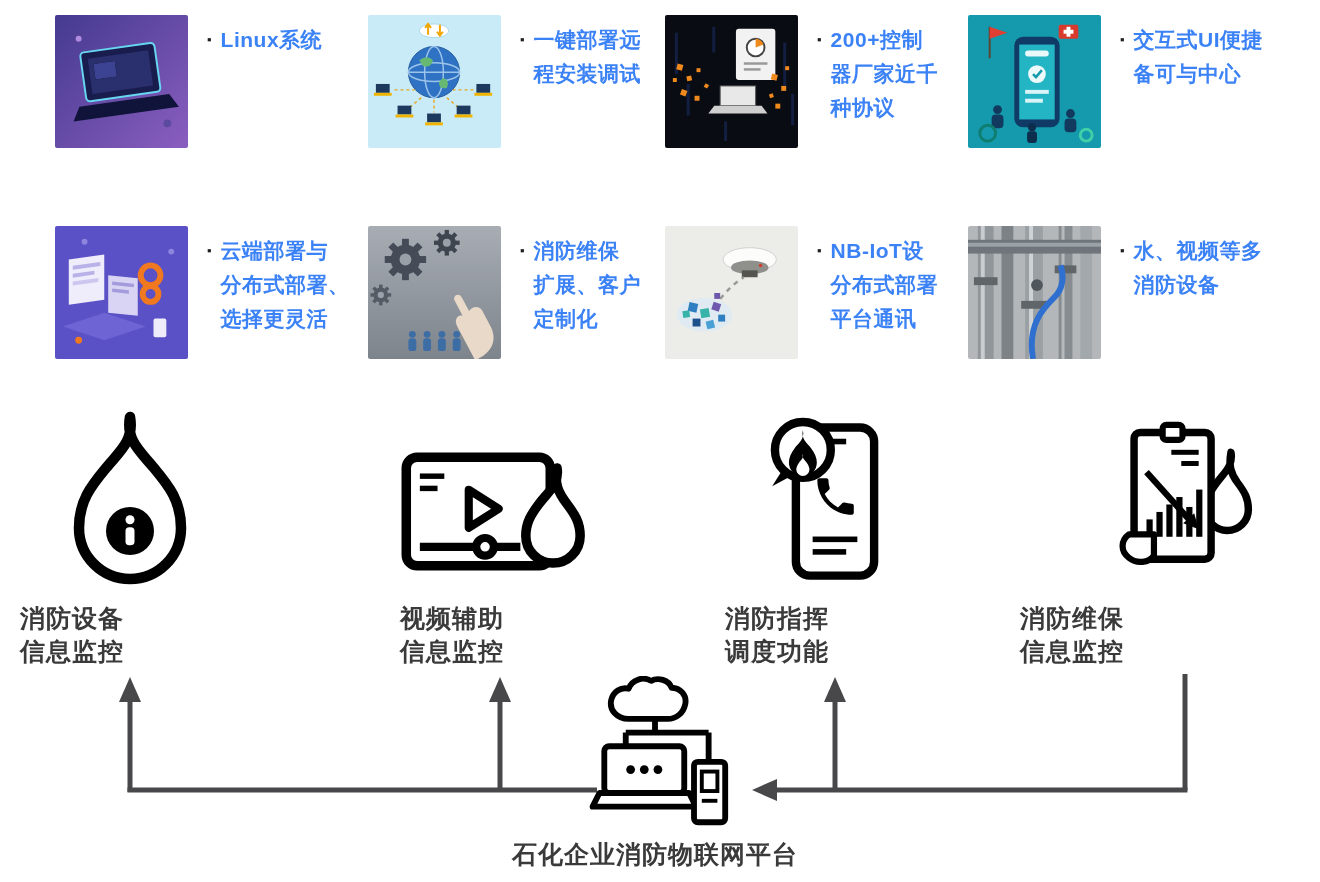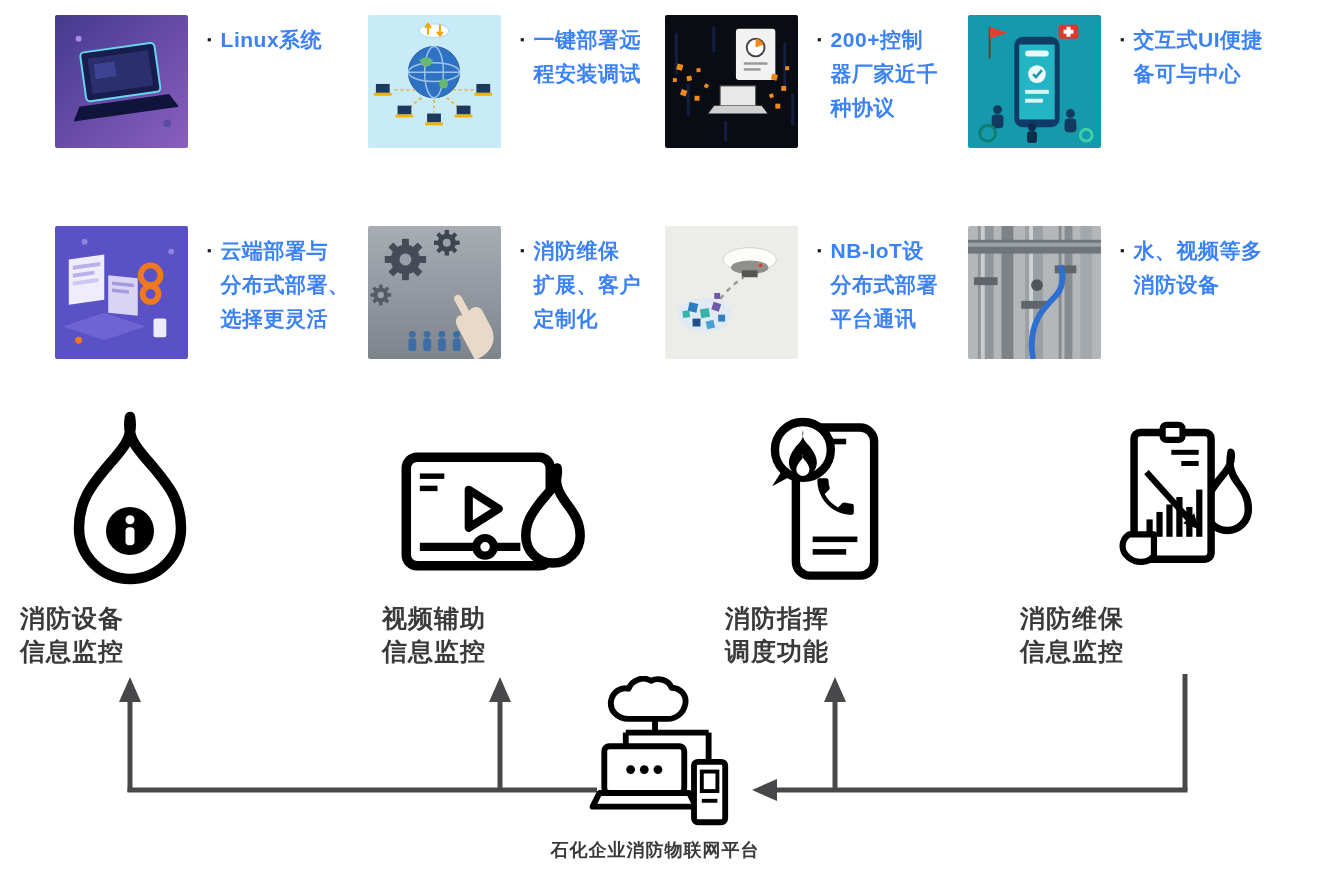--- a/index.html
+++ b/index.html
@@ -20,21 +20,21 @@
   }
   .fn-icon { position: absolute; }
   .fn-label {
     position: absolute; top: 602px; width: 220px; text-align: left;
     font-size: 25px; font-weight: 700; color: #3a3a3a; line-height: 33px;
     white-space: pre-line; letter-spacing: 1px;
   }
   .platform-icon { position: absolute; left: 572px; top: 676px; }
   .platform-title {
     position: absolute; left: 455px; top: 838px; width: 400px; text-align: center;
-    font-size: 18px; font-weight: 700; color: #3a3a3a; letter-spacing: 1px;
+    font-size: 25px; font-weight: 700; color: #3a3a3a; letter-spacing: 1px;
   }
   .arrows { position: absolute; left: 0; top: 0; pointer-events: none; }
 </style>
 </head>
 <body>
 
 <div class="feature" style="left:55px;top:15px">
   <div class="thumb">
     <svg width="133" height="133" viewBox="0 0 135 135">
       <defs>
@@ -395,21 +395,21 @@
       <rect x="70" y="56" width="5" height="38"></rect>
     </g>
     <path d="M30 42 L66 82" stroke="#000000" stroke-width="5"></path>
     <polygon points="72,88 59.6,83.2 68.4,75.1" fill="#000000"></polygon>
     <path d="M16 92 C 9 97, 9 106, 16 111 C 22 116, 32 115, 36 109 L36 92 Z" fill="#ffffff" stroke="#000000" stroke-width="5" stroke-linejoin="round"></path>
   </svg>
 </div>
 
 <div class="fn-label" style="left:20px">消防设备
 信息监控</div>
-<div class="fn-label" style="left:382px">视频辅助
+<div class="fn-label" style="left:400px">视频辅助
 信息监控</div>
 <div class="fn-label" style="left:725px">消防指挥
 调度功能</div>
 <div class="fn-label" style="left:1020px">消防维保
 信息监控</div>
 
 <div class="platform-icon">
   <svg width="166" height="156" viewBox="0 0 170 160">
     <path d="M58 44 C46 44 38 35 40 25 C42 16 50 11 58 13 C61 4 73 0 81 5 C88 1 99 4 102 12 C111 12 118 20 116 29 C114 38 107 44 98 44 Z" fill="#ffffff" stroke="#000000" stroke-width="6" stroke-linejoin="round"></path>
     <path d="M85 44 V 58" stroke="#000000" stroke-width="6"></path>

